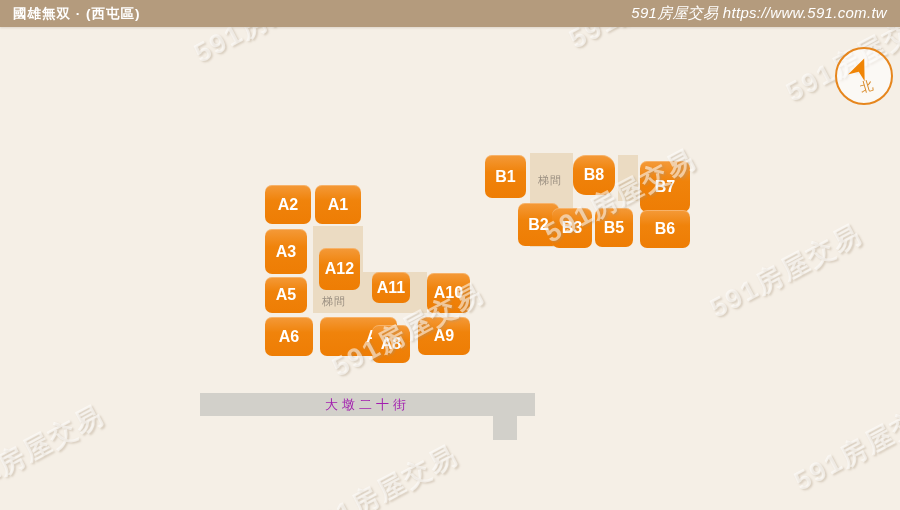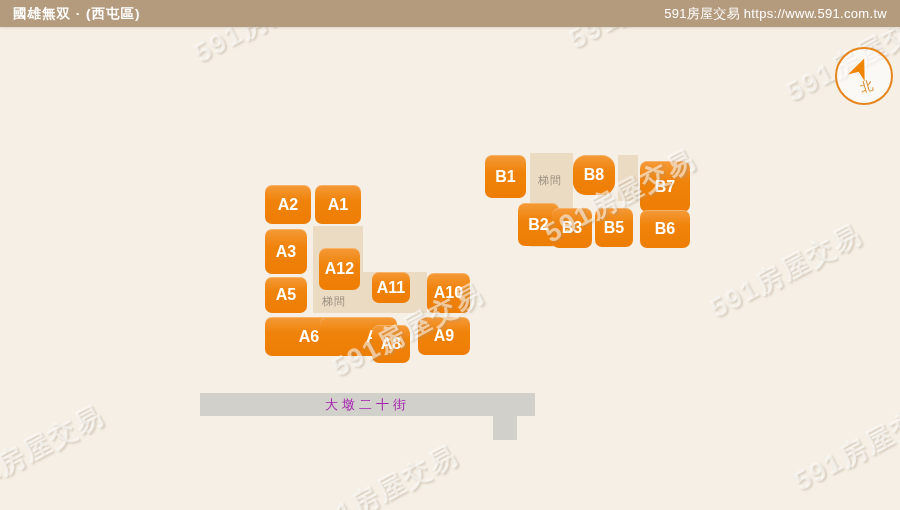--- a/index.html
+++ b/index.html
@@ -12,21 +12,21 @@
   
   .header{
     position:absolute;left:0;top:0;width:900px;height:27px;
     background:var(--header-tan,#b49b7d);
     display:flex;align-items:center;justify-content:space-between;
     padding:0 13px;box-sizing:border-box;color:#fff;
     box-shadow:0 1px 2px rgba(90,70,40,0.15);
     z-index:30;
   }
   .header .title{font-size:13.5px;font-weight:bold;letter-spacing:1px;}
-  .header .site{font-size:13px;letter-spacing:0.3px;}
+  .header .site{font-size:15px;letter-spacing:0.3px;font-style:italic;}
   
   .stair{position:absolute;background:var(--stair-beige,#ebdbc2);z-index:2;}
   .stair-label{
     position:absolute;color:#9a8f81;font-size:11px;letter-spacing:1px;
     z-index:6;white-space:nowrap;
   }
   .unit{
     position:absolute;z-index:5;
     background:linear-gradient(180deg,#f49a39 0%,var(--unit-orange,#f0830b) 40%,#ee7d04 100%);
     border-radius:7px;
@@ -95,21 +95,21 @@
     </div>
 
   <div id="units">
       <div class="unit" style="left: 265px; top: 185px; width: 46px; height: 39px;">A2</div>
       <div class="unit" style="left: 315px; top: 185px; width: 46px; height: 39px;">A1</div>
       <div class="unit" style="left: 265px; top: 229px; width: 42px; height: 45px;">A3</div>
       <div class="unit" style="left: 319px; top: 248px; width: 41px; height: 42px;">A12</div>
       <div class="unit" style="left: 265px; top: 277px; width: 42px; height: 36px;">A5</div>
       <div class="unit" style="left: 372px; top: 272px; width: 38px; height: 31px;">A11</div>
       <div class="unit" style="left: 427px; top: 273px; width: 43px; height: 40px;">A10</div>
-      <div class="unit" style="left: 265px; top: 317px; width: 48px; height: 39px; padding-left: 20px;">A6</div>
+      <div class="unit" style="left: 265px; top: 317px; width: 48px; height: 39px;">A6</div>
       <div class="unit" style="left: 320px; top: 317px; width: 41px; height: 39px; padding-left: 36px;">A7</div>
       <div class="unit" style="left: 372px; top: 325px; width: 38px; height: 38px;">A8</div>
       <div class="unit" style="left: 418px; top: 317px; width: 52px; height: 38px;">A9</div>
       <div class="unit" style="left: 485px; top: 155px; width: 41px; height: 43px;">B1</div>
       <div class="unit" style="left: 485px; top: 203px; width: 41px; height: 43px; margin-left: 33px;">B2</div>
       <div class="unit" style="left: 573px; top: 155px; width: 42px; height: 40px; border-radius: 13px;">B8</div>
       <div class="unit" style="left: 640px; top: 153px; width: 50px; height: 51px; margin-top: 8px;">B7</div>
       <div class="unit" style="left: 552px; top: 208px; width: 40px; height: 40px;">B3</div>
       <div class="unit" style="left: 595px; top: 208px; width: 38px; height: 39px;">B5</div>
       <div class="unit" style="left: 640px; top: 210px; width: 50px; height: 38px;">B6</div>

